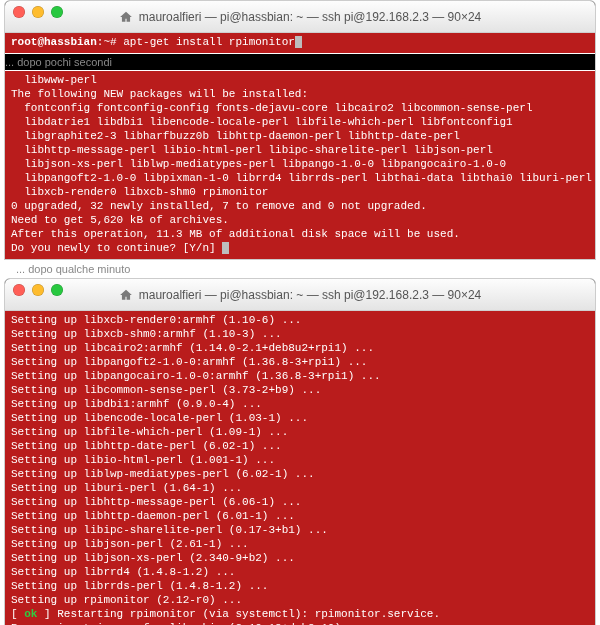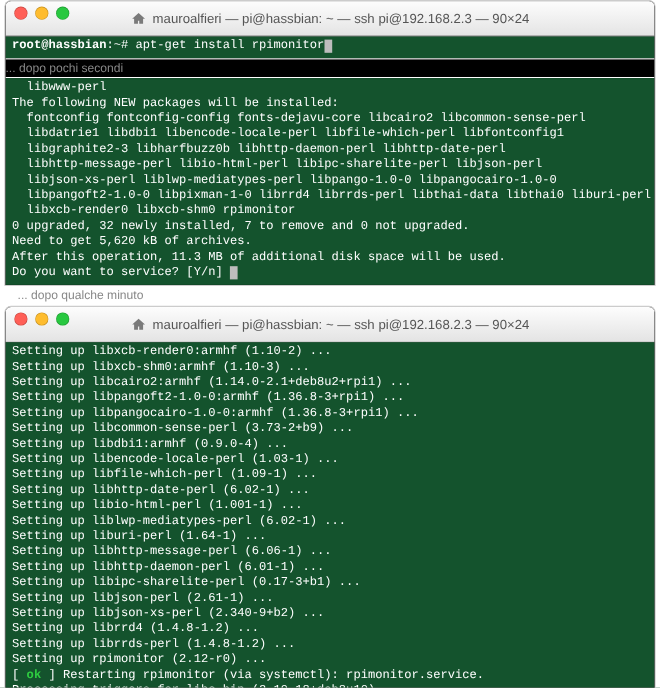--- a/index.html
+++ b/index.html
@@ -5,21 +5,21 @@
   * { box-sizing: border-box; margin: 0; padding: 0; }
   html, body { width: 600px; height: 625px; font-family: Menlo, Consolas, "Courier New", monospace; font-size: 11px; color: #fff; background: #fff; }
   .caption { color: #888; font-size: 11px; line-height: 16px; font-family: -apple-system, "Helvetica Neue", Arial, sans-serif; }
   .win { border: 1px solid #ccc; border-radius: 6px 6px 0 0; overflow: hidden; background: #000; }
   .titlebar { height: 32px; background: linear-gradient(#fdfdfd,#e4e4e4); display: flex; align-items: center; position: relative; border-bottom: 1px solid #cfcfcf; }
   .lights { position: absolute; left: 8px; top: 5px; display: flex; gap: 7px; }
   .dot { width: 12px; height: 12px; border-radius: 50%; box-shadow: inset 0 0 0 .5px rgba(0,0,0,.25); }
   .dot.r { background:#ff5f57; } .dot.y { background:#febc2e; } .dot.g { background:#28c840; }
   .titlewrap { flex:1; display:flex; justify-content:center; align-items:center; gap:6px; color:#555; font-family:-apple-system,"Helvetica Neue",Arial,sans-serif; font-size:12px; }
   .home-icon svg { width:14px; height:14px; display:block; fill:#7a7a7a; }
-  .term { background:#14532d; padding:2px 6px 4px 6px; line-height:14px; white-space:pre; font-size:11px; color:#fff; }
+  .term { background:#b91c1c; padding:2px 6px 4px 6px; line-height:14px; white-space:pre; font-size:11px; color:#fff; }
   .bold { font-weight:bold; }
   .ok { color:#2ecc40; font-weight:bold; }
   .cur { display:inline-block; width:7px; height:12px; background:#bdbdbd; vertical-align: text-bottom; }
   .rule { border:0; border-top:1px solid #fff; margin:0; }
   .win1 { margin: 0 4px; }
   .win2 { margin: 0 4px; }
 </style>
 </head>
 <body>
 
@@ -48,42 +48,42 @@
 <span>  fontconfig fontconfig-config fonts-dejavu-core libcairo2 libcommon-sense-perl</span>
 <span>  libdatrie1 libdbi1 libencode-locale-perl libfile-which-perl libfontconfig1</span>
 <span>  libgraphite2-3 libharfbuzz0b libhttp-daemon-perl libhttp-date-perl</span>
 <span>  libhttp-message-perl libio-html-perl libipc-sharelite-perl libjson-perl</span>
 <span>  libjson-xs-perl liblwp-mediatypes-perl libpango-1.0-0 libpangocairo-1.0-0</span>
 <span>  libpangoft2-1.0-0 libpixman-1-0 librrd4 librrds-perl libthai-data libthai0 liburi-perl</span>
 <span>  libxcb-render0 libxcb-shm0 rpimonitor</span>
 <span>0 upgraded, 32 newly installed, 7 to remove and 0 not upgraded.</span>
 <span>Need to get 5,620 kB of archives.</span>
 <span>After this operation, 11.3 MB of additional disk space will be used.</span>
-<span>Do you want to service? [Y/n] </span><span class="cur"></span></div>
+<span>Do you newly to continue? [Y/n] </span><span class="cur"></span></div>
 </div>
 
 <div class="caption" style="margin:1px 16px;">... dopo qualche minuto</div>
 
 <div class="win win2">
   <div class="titlebar">
     <div class="lights">
       <div class="dot r"></div>
       <div class="dot y"></div>
       <div class="dot g"></div>
     </div>
     <div class="titlewrap">
       <span class="home-icon">
         <svg viewBox="0 0 24 24">
             <path d="M12 3 2 12h3v8h6v-5h2v5h6v-8h3z"></path>
           </svg>
       </span>
       <span>mauroalfieri — pi@hassbian: ~ — ssh pi@192.168.2.3 — 90×24</span>
     </div>
   </div>
-  <div class="term"><span>Setting up libxcb-render0:armhf (1.10-2) ...</span>
+  <div class="term"><span>Setting up libxcb-render0:armhf (1.10-6) ...</span>
 <span>Setting up libxcb-shm0:armhf (1.10-3) ...</span>
 <span>Setting up libcairo2:armhf (1.14.0-2.1+deb8u2+rpi1) ...</span>
 <span>Setting up libpangoft2-1.0-0:armhf (1.36.8-3+rpi1) ...</span>
 <span>Setting up libpangocairo-1.0-0:armhf (1.36.8-3+rpi1) ...</span>
 <span>Setting up libcommon-sense-perl (3.73-2+b9) ...</span>
 <span>Setting up libdbi1:armhf (0.9.0-4) ...</span>
 <span>Setting up libencode-locale-perl (1.03-1) ...</span>
 <span>Setting up libfile-which-perl (1.09-1) ...</span>
 <span>Setting up libhttp-date-perl (6.02-1) ...</span>
 <span>Setting up libio-html-perl (1.001-1) ...</span>

